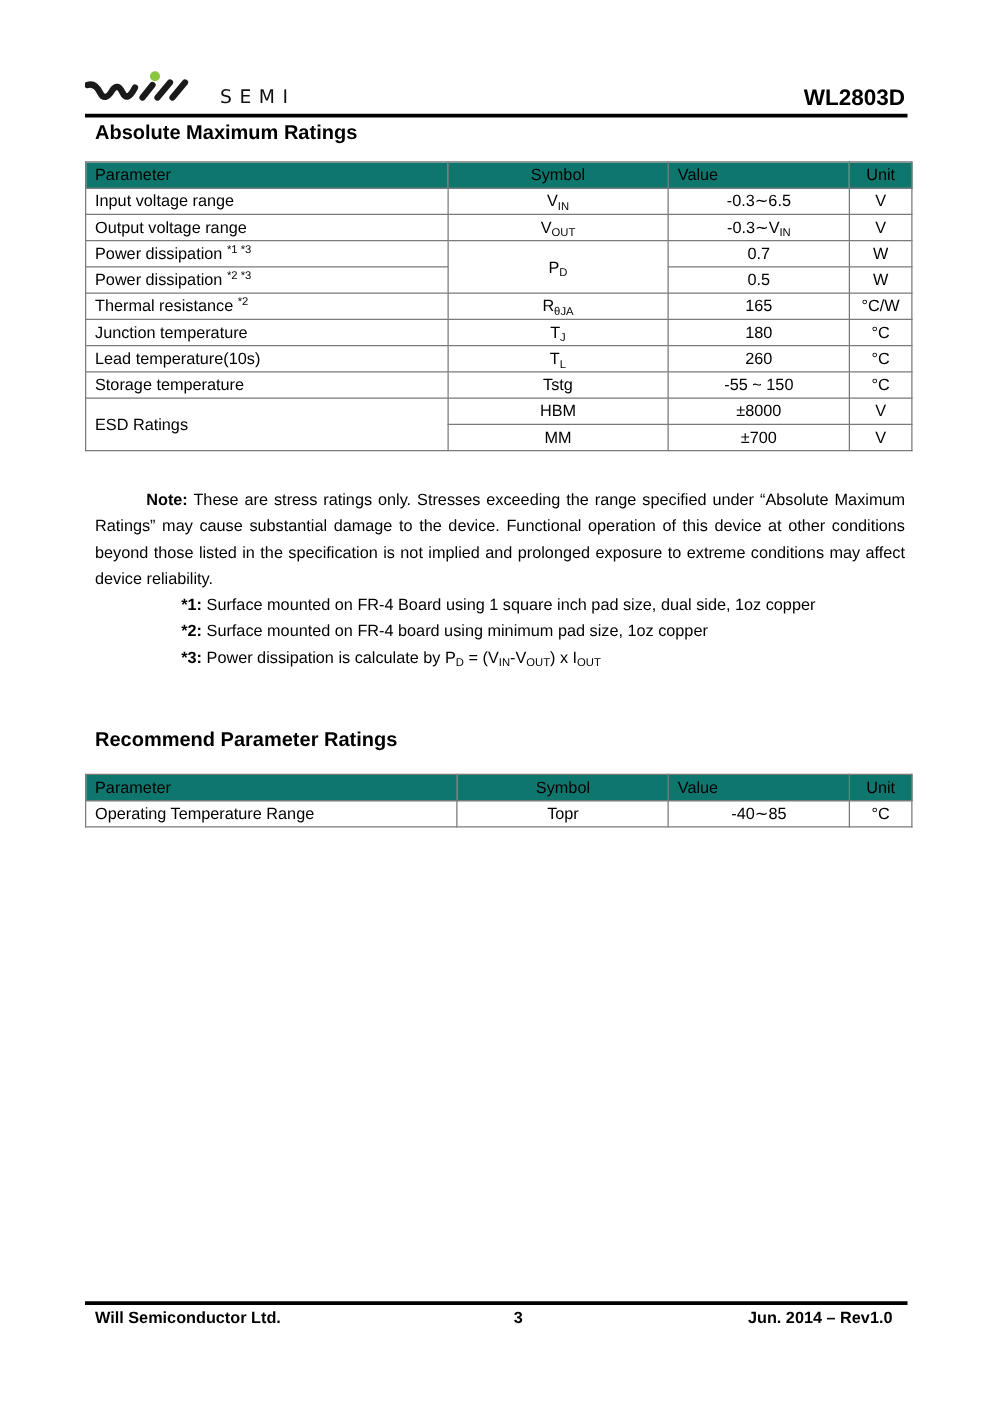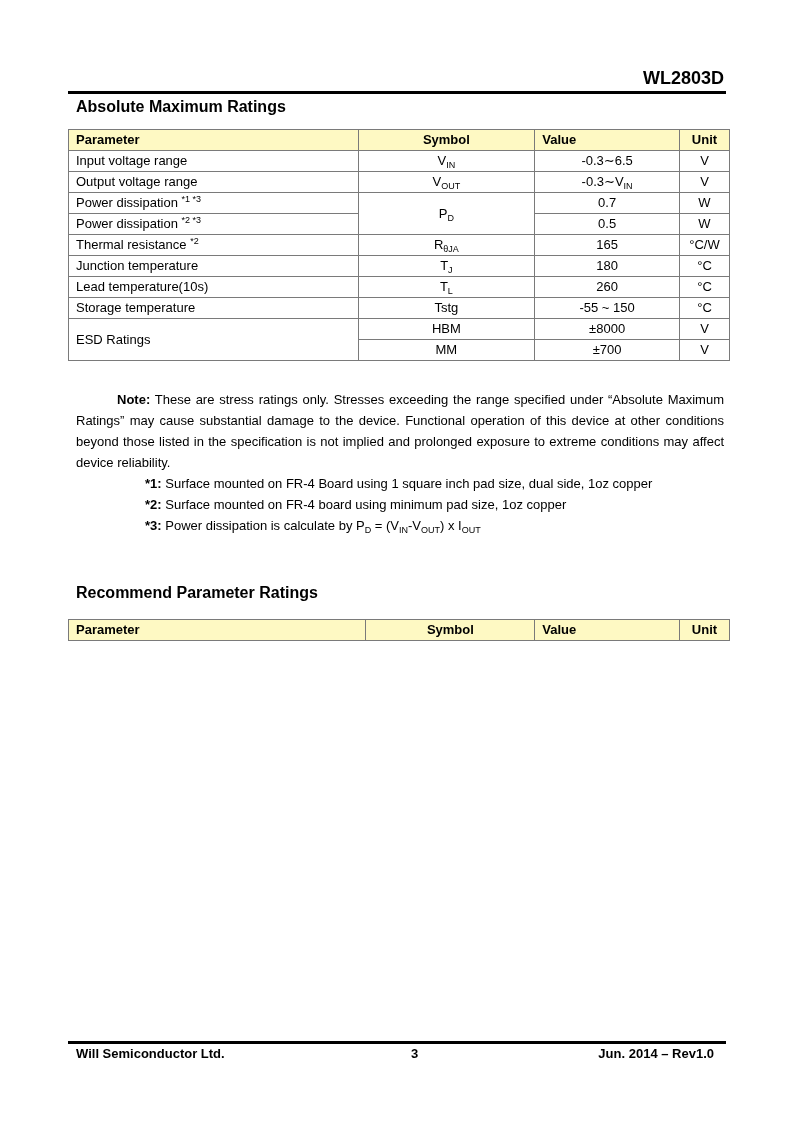--- a/index.html
+++ b/index.html
@@ -7,36 +7,46 @@
     .header { position: absolute; left: 68px; top: 56px; width: 658px; height: 40px; }
     .logo { position: absolute; left: 0; top: 0; width: 190px; height: 32px; }
     .logo svg { position: absolute; left: 0; top: 0; }
     .logo-text { position: absolute; left: 108px; top: 12px; font-size: 15px; letter-spacing: 6px; color: #111; font-family: "DejaVu Sans", sans-serif; }
     .part-no { position: absolute; right: 2px; top: 12px; font-size: 18px; font-weight: bold; }
     .header-rule { position: absolute; left: 0; top: 35px; width: 658px; height: 3px; background: #000; }
 
     .section-title { position: absolute; left: 76px; font-size: 16px; font-weight: bold; }
     table { position: absolute; border-collapse: collapse; font-size: 13px; }
     td, th { border: 1px solid #7a7a7a; padding: 0 7px; height: 20px; line-height: 20px; }
-    th { background: #fef9c3; font-weight: bold; text-align: left; }
+    th { background: #0f766e; font-weight: normal; text-align: left; }
     th.c, td.c { text-align: center; }
     sub { font-size: 9px; vertical-align: -3px; line-height: 0; }
     sup { font-size: 9px; vertical-align: 5px; line-height: 0; }
 
     .note { position: absolute; left: 76px; top: 389px; width: 648px; font-size: 13px; line-height: 21px; text-align: justify; }
     .fn { position: absolute; left: 104px; font-size: 13px; line-height: 21px; }
     b { font-weight: bold; padding-left: 41px; }
 
     .footer-rule { position: absolute; left: 68px; top: 1041px; width: 658px; height: 3px; background: #000; }
     .footer { position: absolute; top: 1046px; font-size: 13px; font-weight: bold; }
   </style>
 </head>
 <body>
 
 <div class="header">
+  <div class="logo">
+    <svg width="100" height="30" viewBox="0 0 100 30">
+      <path d="M2 12 Q8 10 12 18 Q16 26 22 16 Q26 10 30 18 Q34 26 40 14" stroke="#1a1a1a" stroke-width="5" fill="none" stroke-linecap="round"></path>
+      <line x1="46" y1="22" x2="54" y2="12" stroke="#1a1a1a" stroke-width="5" stroke-linecap="round"></line>
+      <line x1="58" y1="22" x2="68" y2="10" stroke="#1a1a1a" stroke-width="5" stroke-linecap="round"></line>
+      <line x1="70" y1="22" x2="80" y2="10" stroke="#1a1a1a" stroke-width="5" stroke-linecap="round"></line>
+      <circle cx="56" cy="5" r="4" fill="#8cc63f"></circle>
+    </svg>
+    <span class="logo-text">SEMI</span>
+  </div>
   <div class="part-no">WL2803D</div>
   <div class="header-rule"></div>
 </div>
 
 <div class="section-title" style="top:98px;">Absolute Maximum Ratings</div>
 
 <table style="left:68px; top:129px; width:662px;">
   <colgroup>
       <col style="width:290px">
       <col style="width:177px">
@@ -125,19 +135,25 @@
       <col style="width:145px">
       <col style="width:50px">
     </colgroup>
   <tbody>
       <tr>
     <th>Parameter</th>
     <th class="c">Symbol</th>
     <th>Value</th>
     <th class="c">Unit</th>
   </tr>
+  <tr>
+    <td>Operating Temperature Range</td>
+    <td class="c">Topr</td>
+    <td class="c">-40∼85</td>
+    <td class="c">°C</td>
+  </tr>
 </tbody>
   </table>
 
 <div class="footer-rule"></div>
 <div class="footer" style="left:76px;">Will Semiconductor Ltd.</div>
 <div class="footer" style="left:411px;">3</div>
 <div class="footer" style="right:86px;">Jun. 2014 – Rev1.0</div>
 
 </body></html>

